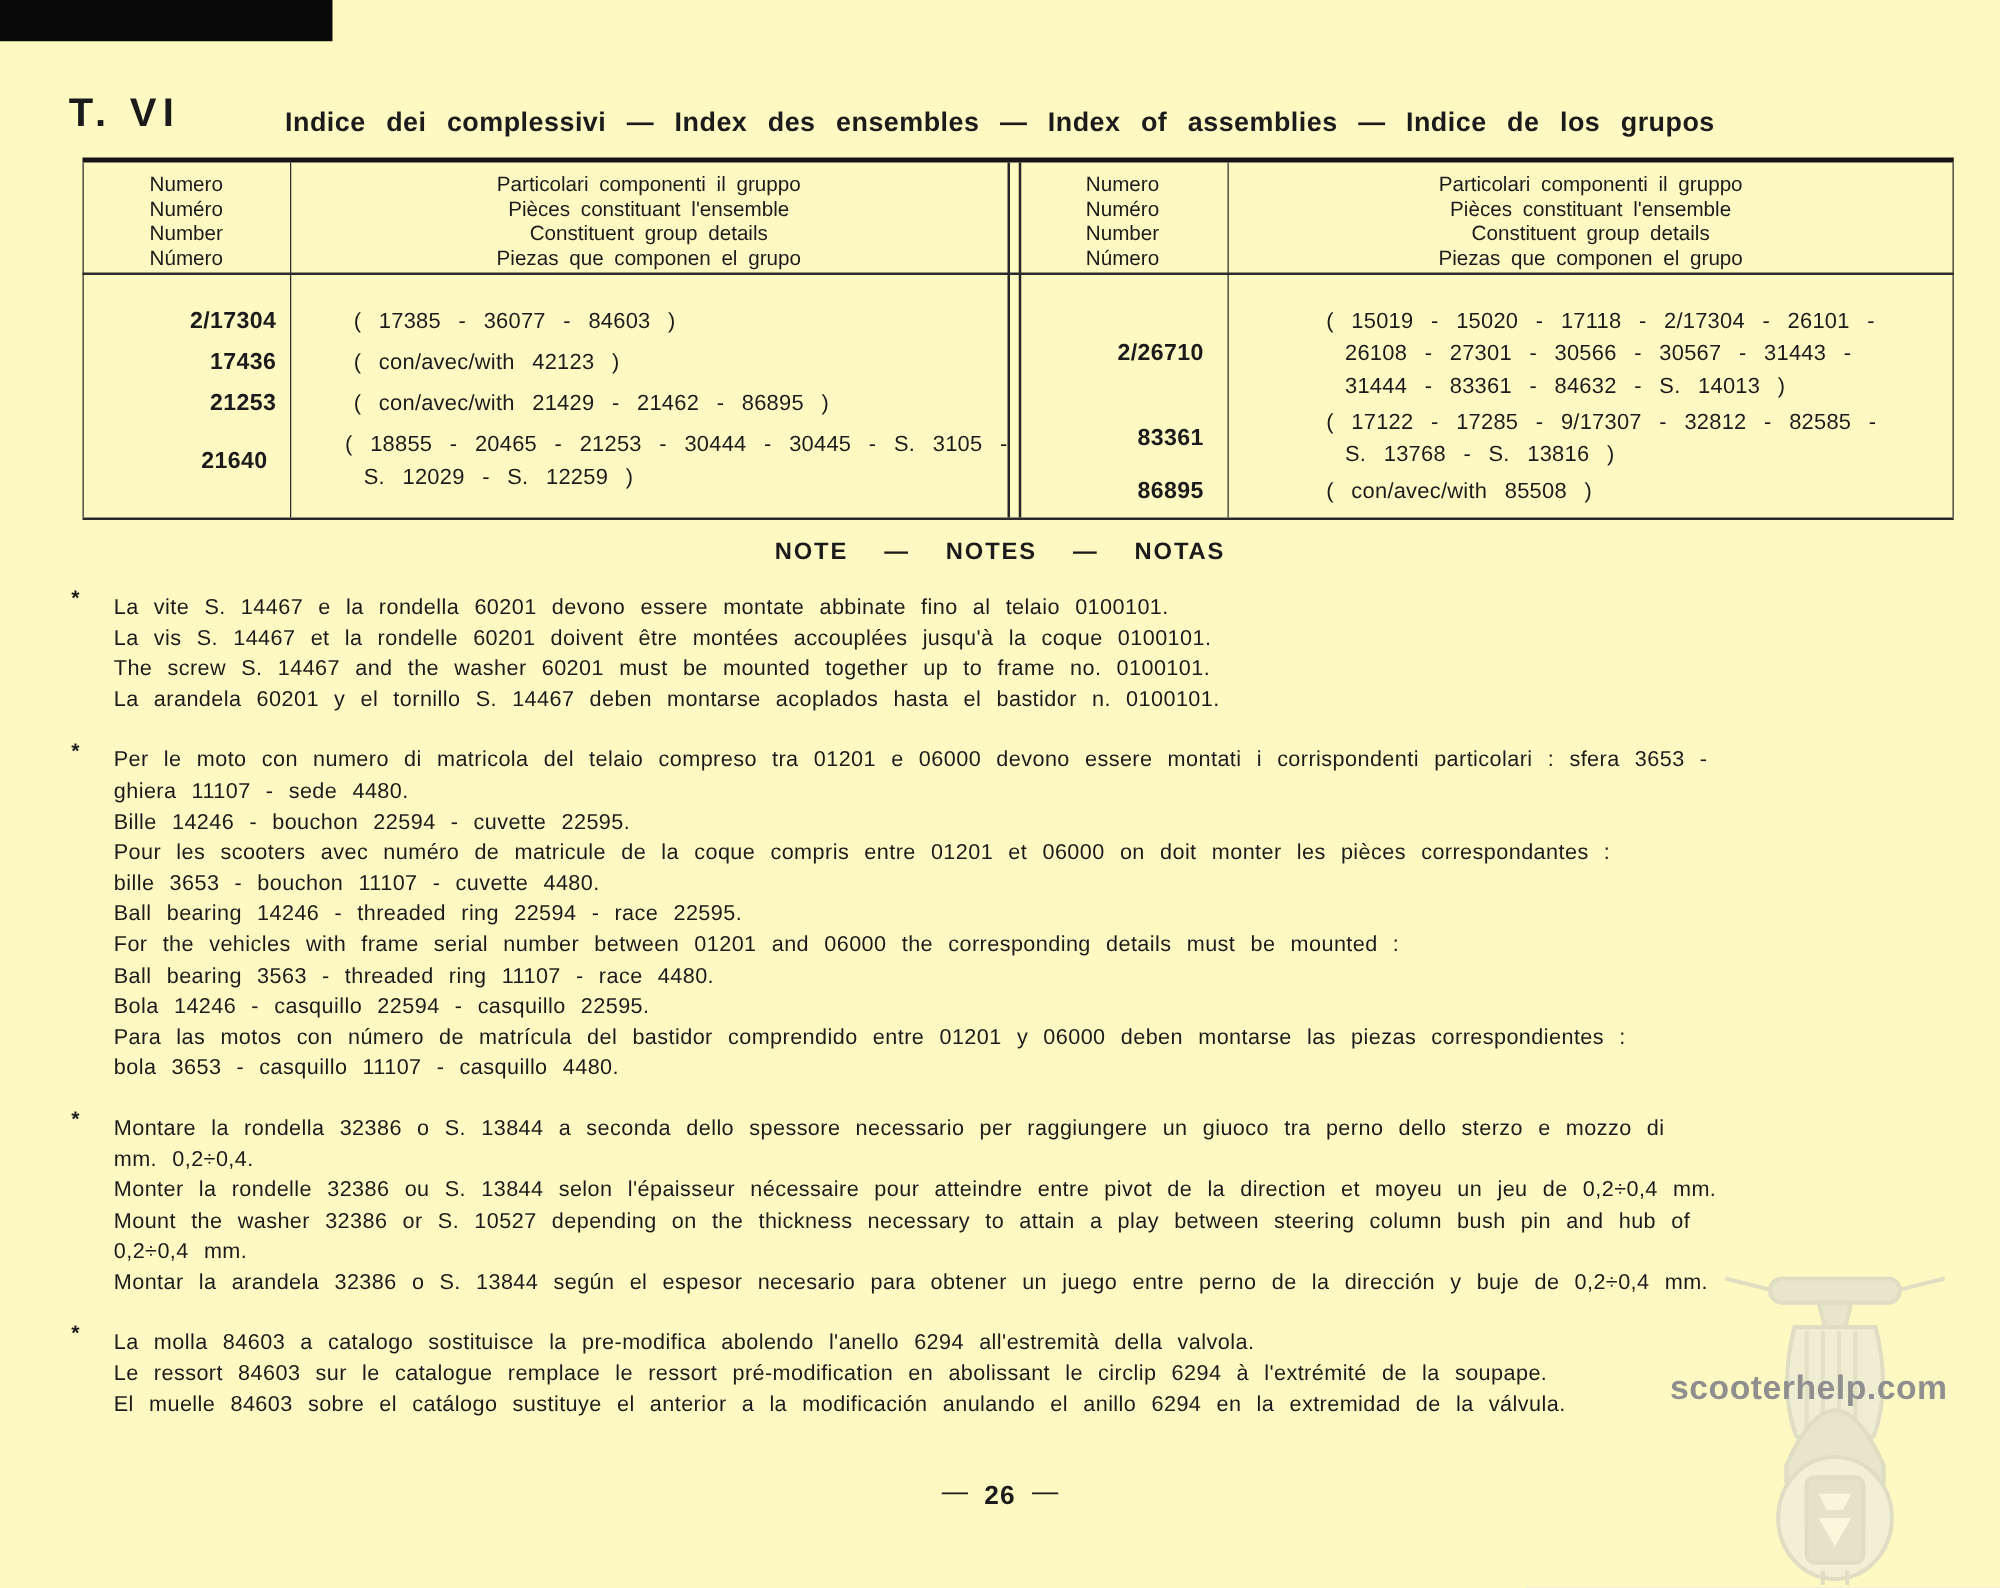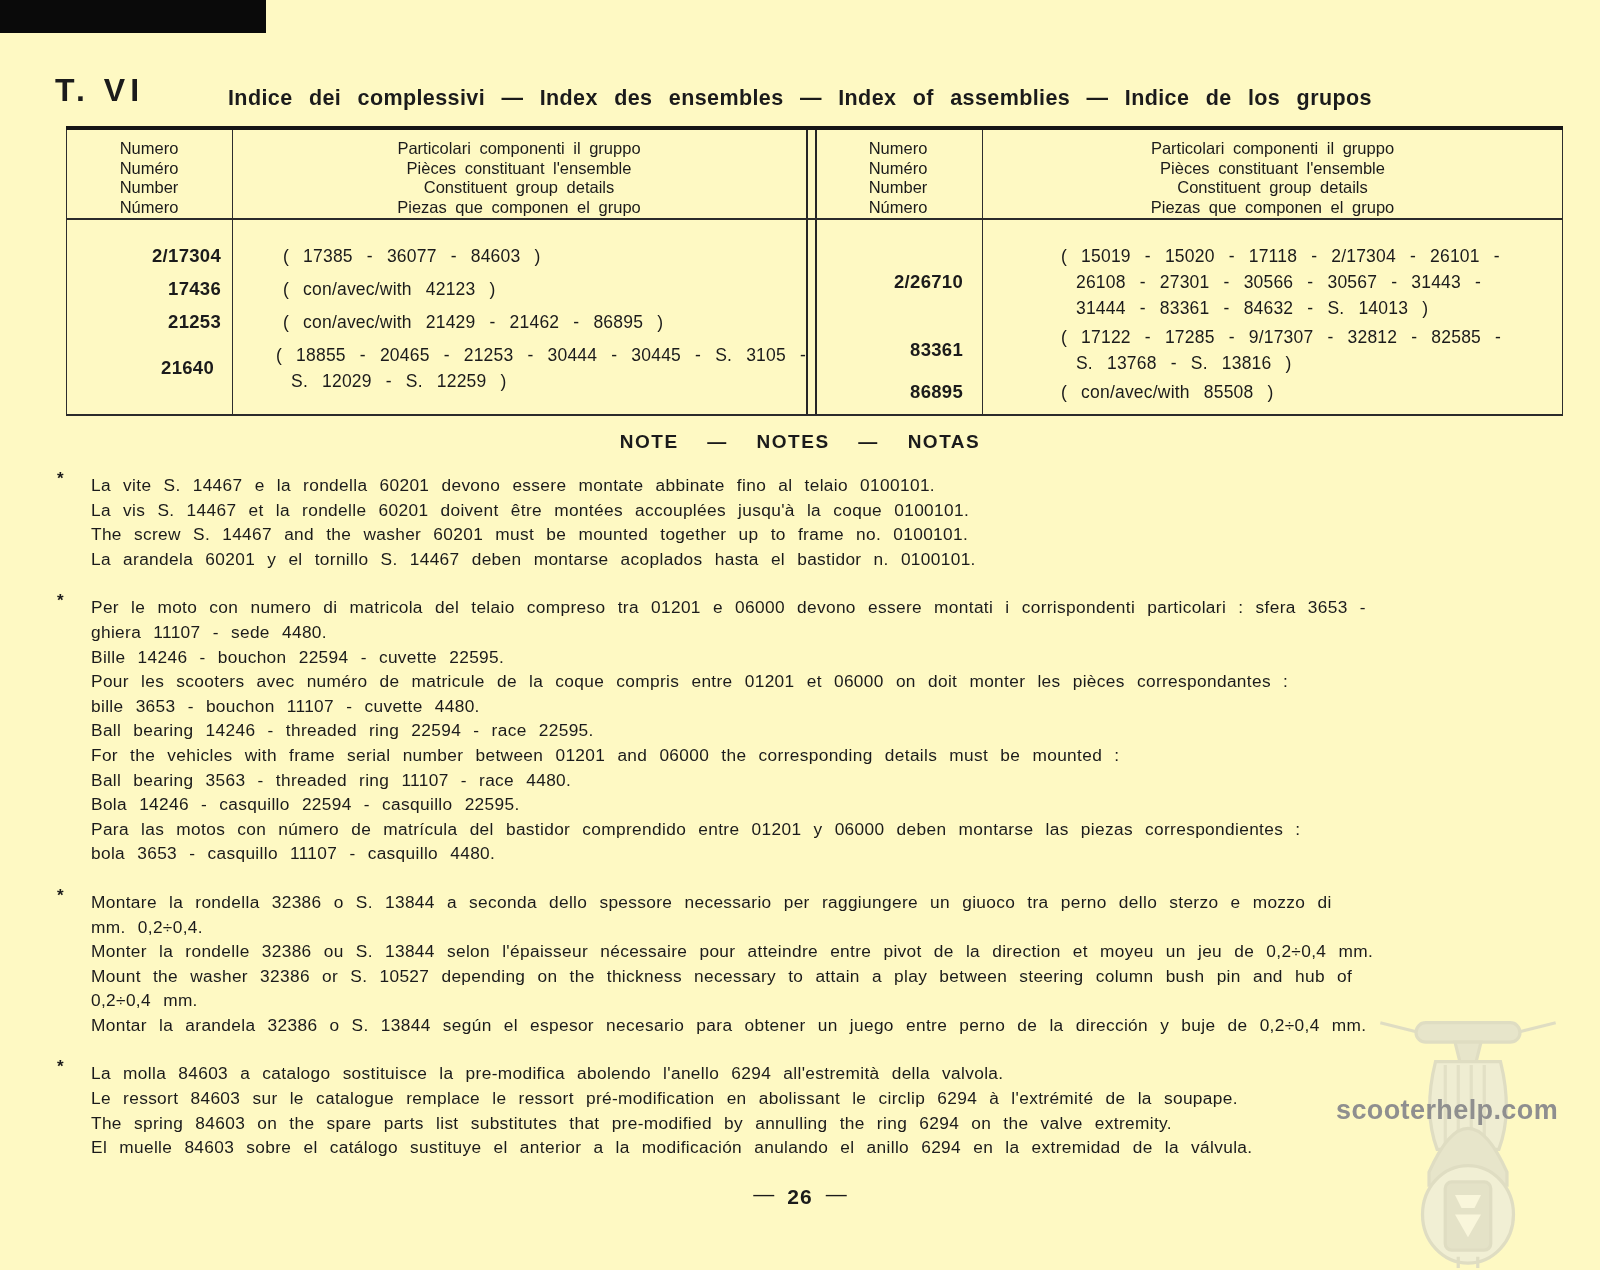--- a/index.html
+++ b/index.html
@@ -211,21 +211,20 @@
       <div class="nline">Monter la rondelle 32386 ou S. 13844 selon l'épaisseur nécessaire pour atteindre entre pivot de la direction et moyeu un jeu de 0,2÷0,4 mm.</div>
       <div class="nline">Mount the washer 32386 or S. 10527 depending on the thickness necessary to attain a play between steering column bush pin and hub of</div>
       <div class="nline">0,2÷0,4 mm.</div>
       <div class="nline">Montar la arandela 32386 o S. 13844 según el espesor necesario para obtener un juego entre perno de la dirección y buje de 0,2÷0,4 mm.</div>
     </div>
 
     <div class="note">
       <span class="note-star">*</span>
       <div class="nline">La molla 84603 a catalogo sostituisce la pre-modifica abolendo l'anello 6294 all'estremità della valvola.</div>
       <div class="nline">Le ressort 84603 sur le catalogue remplace le ressort pré-modification en abolissant le circlip 6294 à l'extrémité de la soupape.</div>
-      <div class="nline">The spring 84603 on the spare parts list substitutes that pre-modified by annulling the ring 6294 on the valve extremity.</div>
       <div class="nline">El muelle 84603 sobre el catálogo sustituye el anterior a la modificación anulando el anillo 6294 en la extremidad de la válvula.</div>
     </div>
 
   </div>
 
   <div class="watermark-text">scooterhelp.com</div>
 
   <div class="footer">
     <span class="dash">—</span><span class="pnum">26</span><span class="dash">—</span>
   </div>

